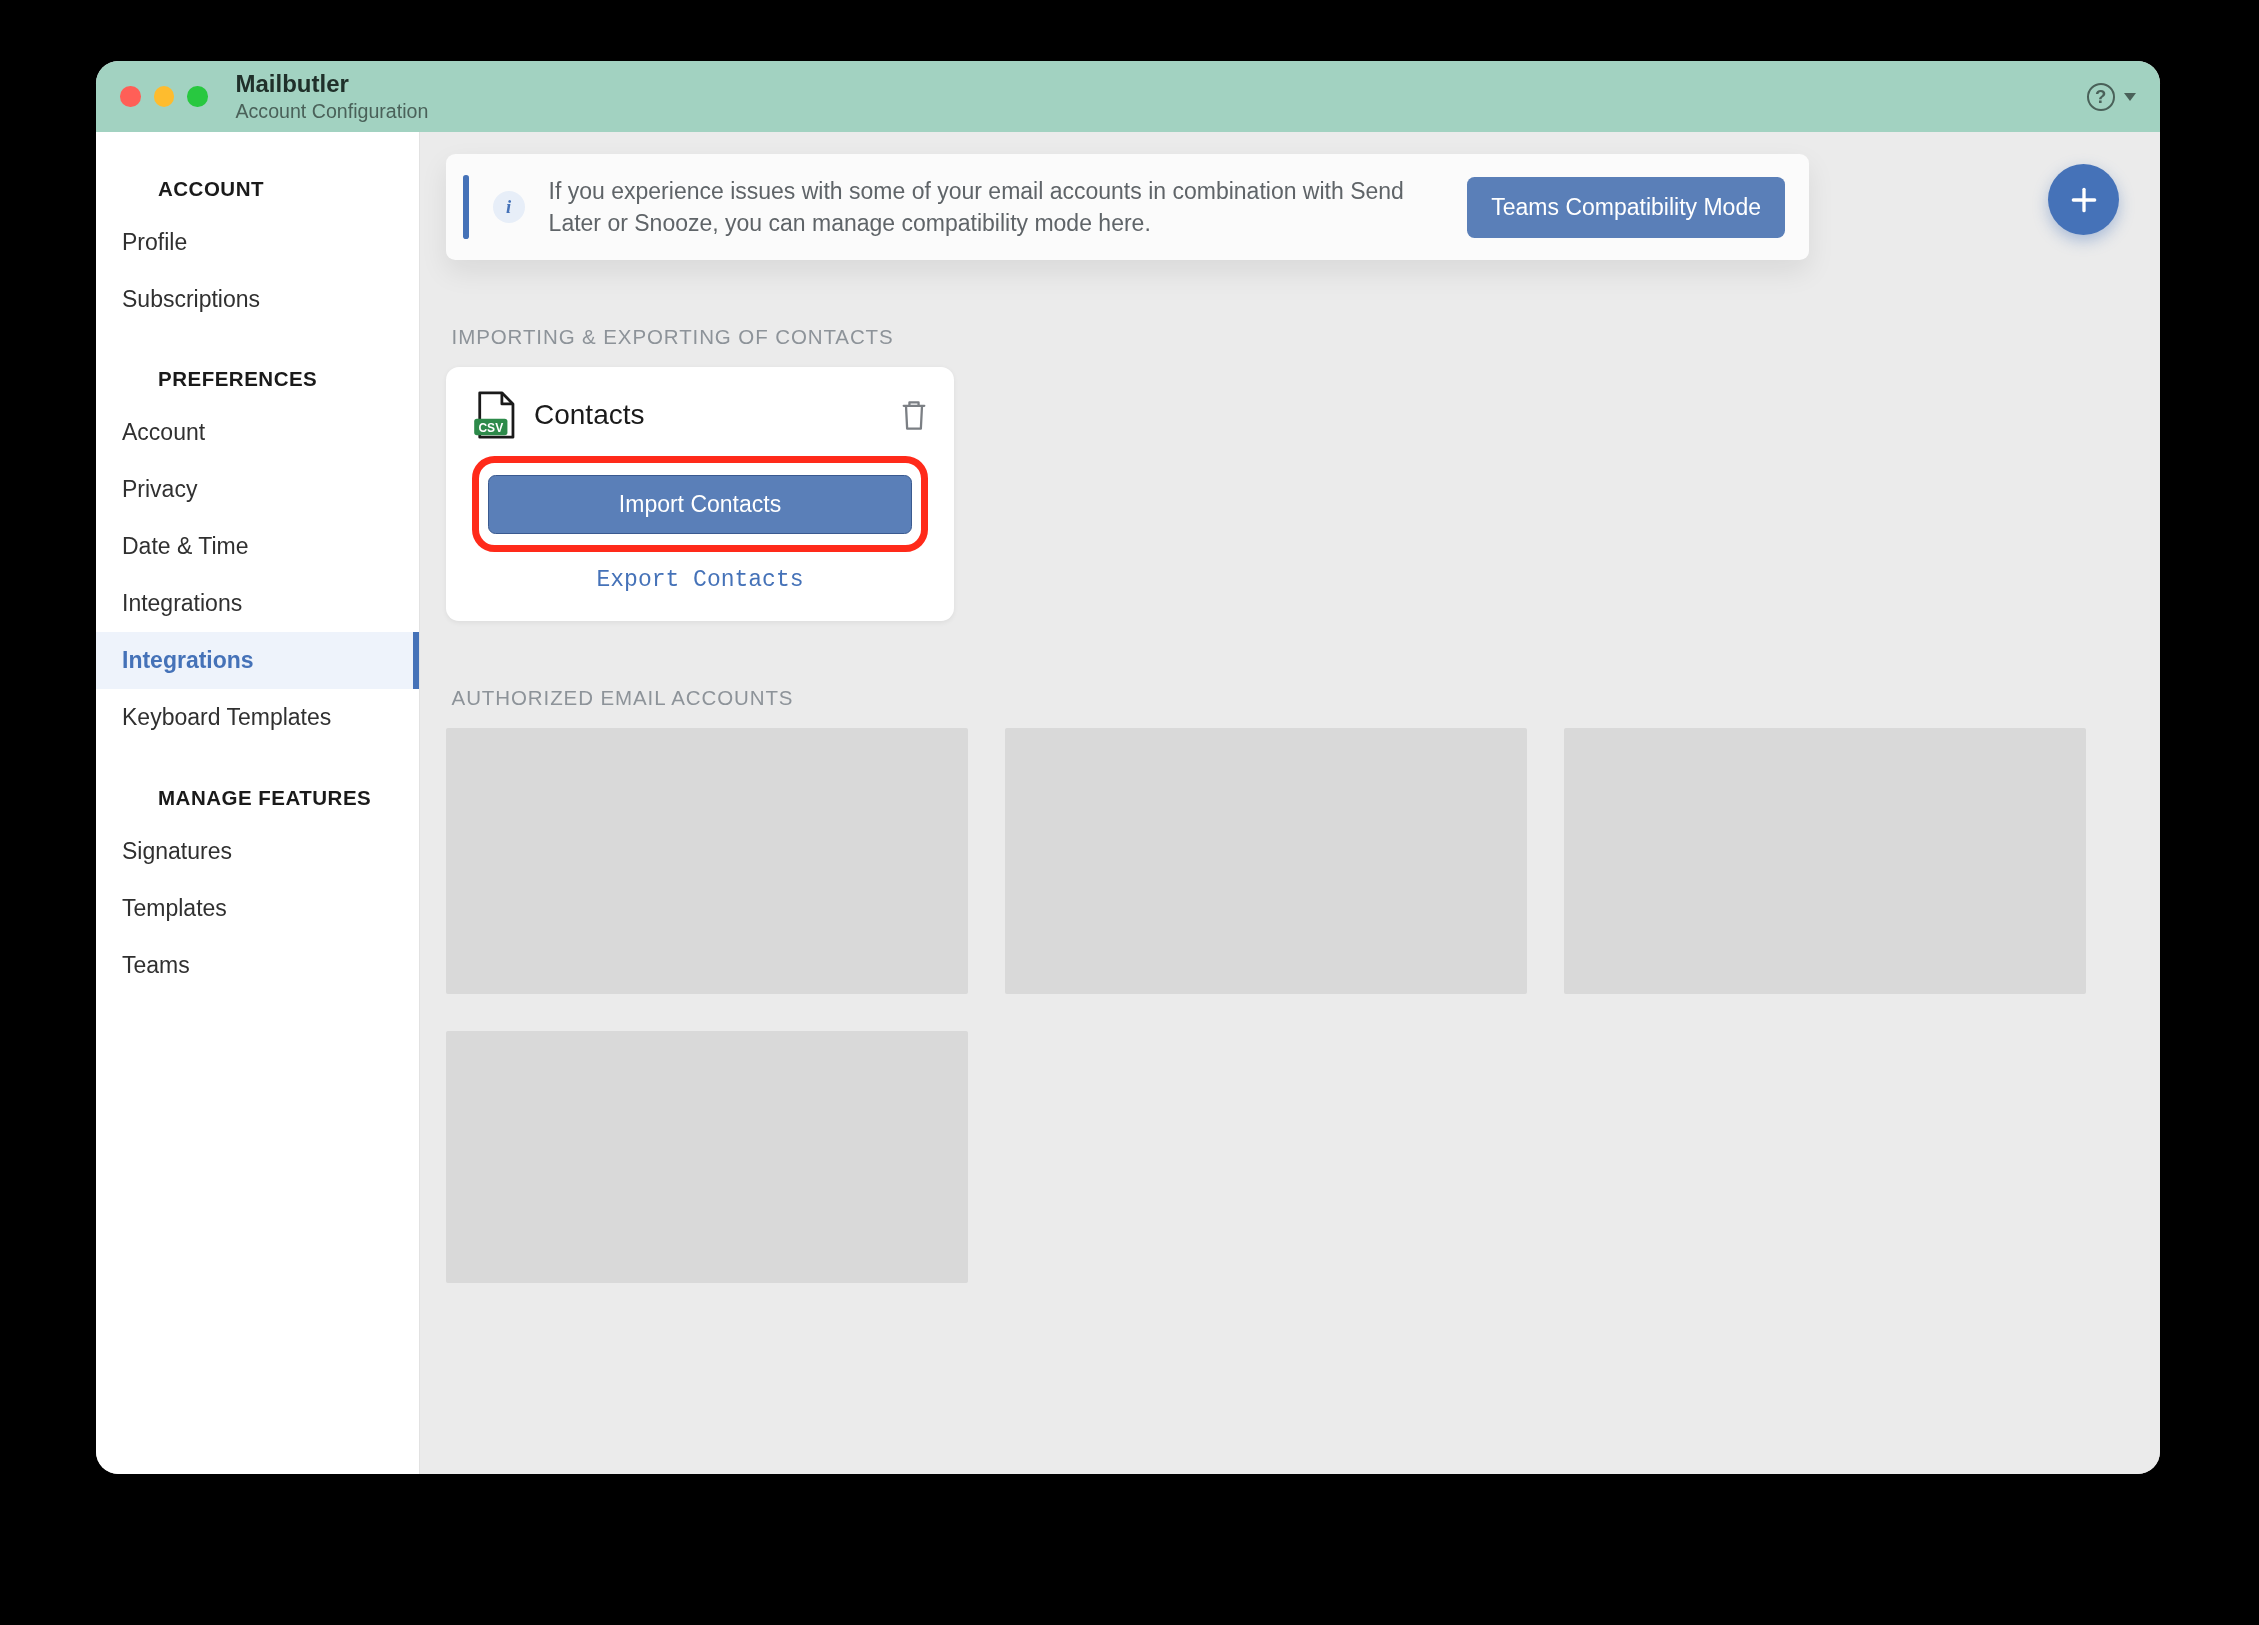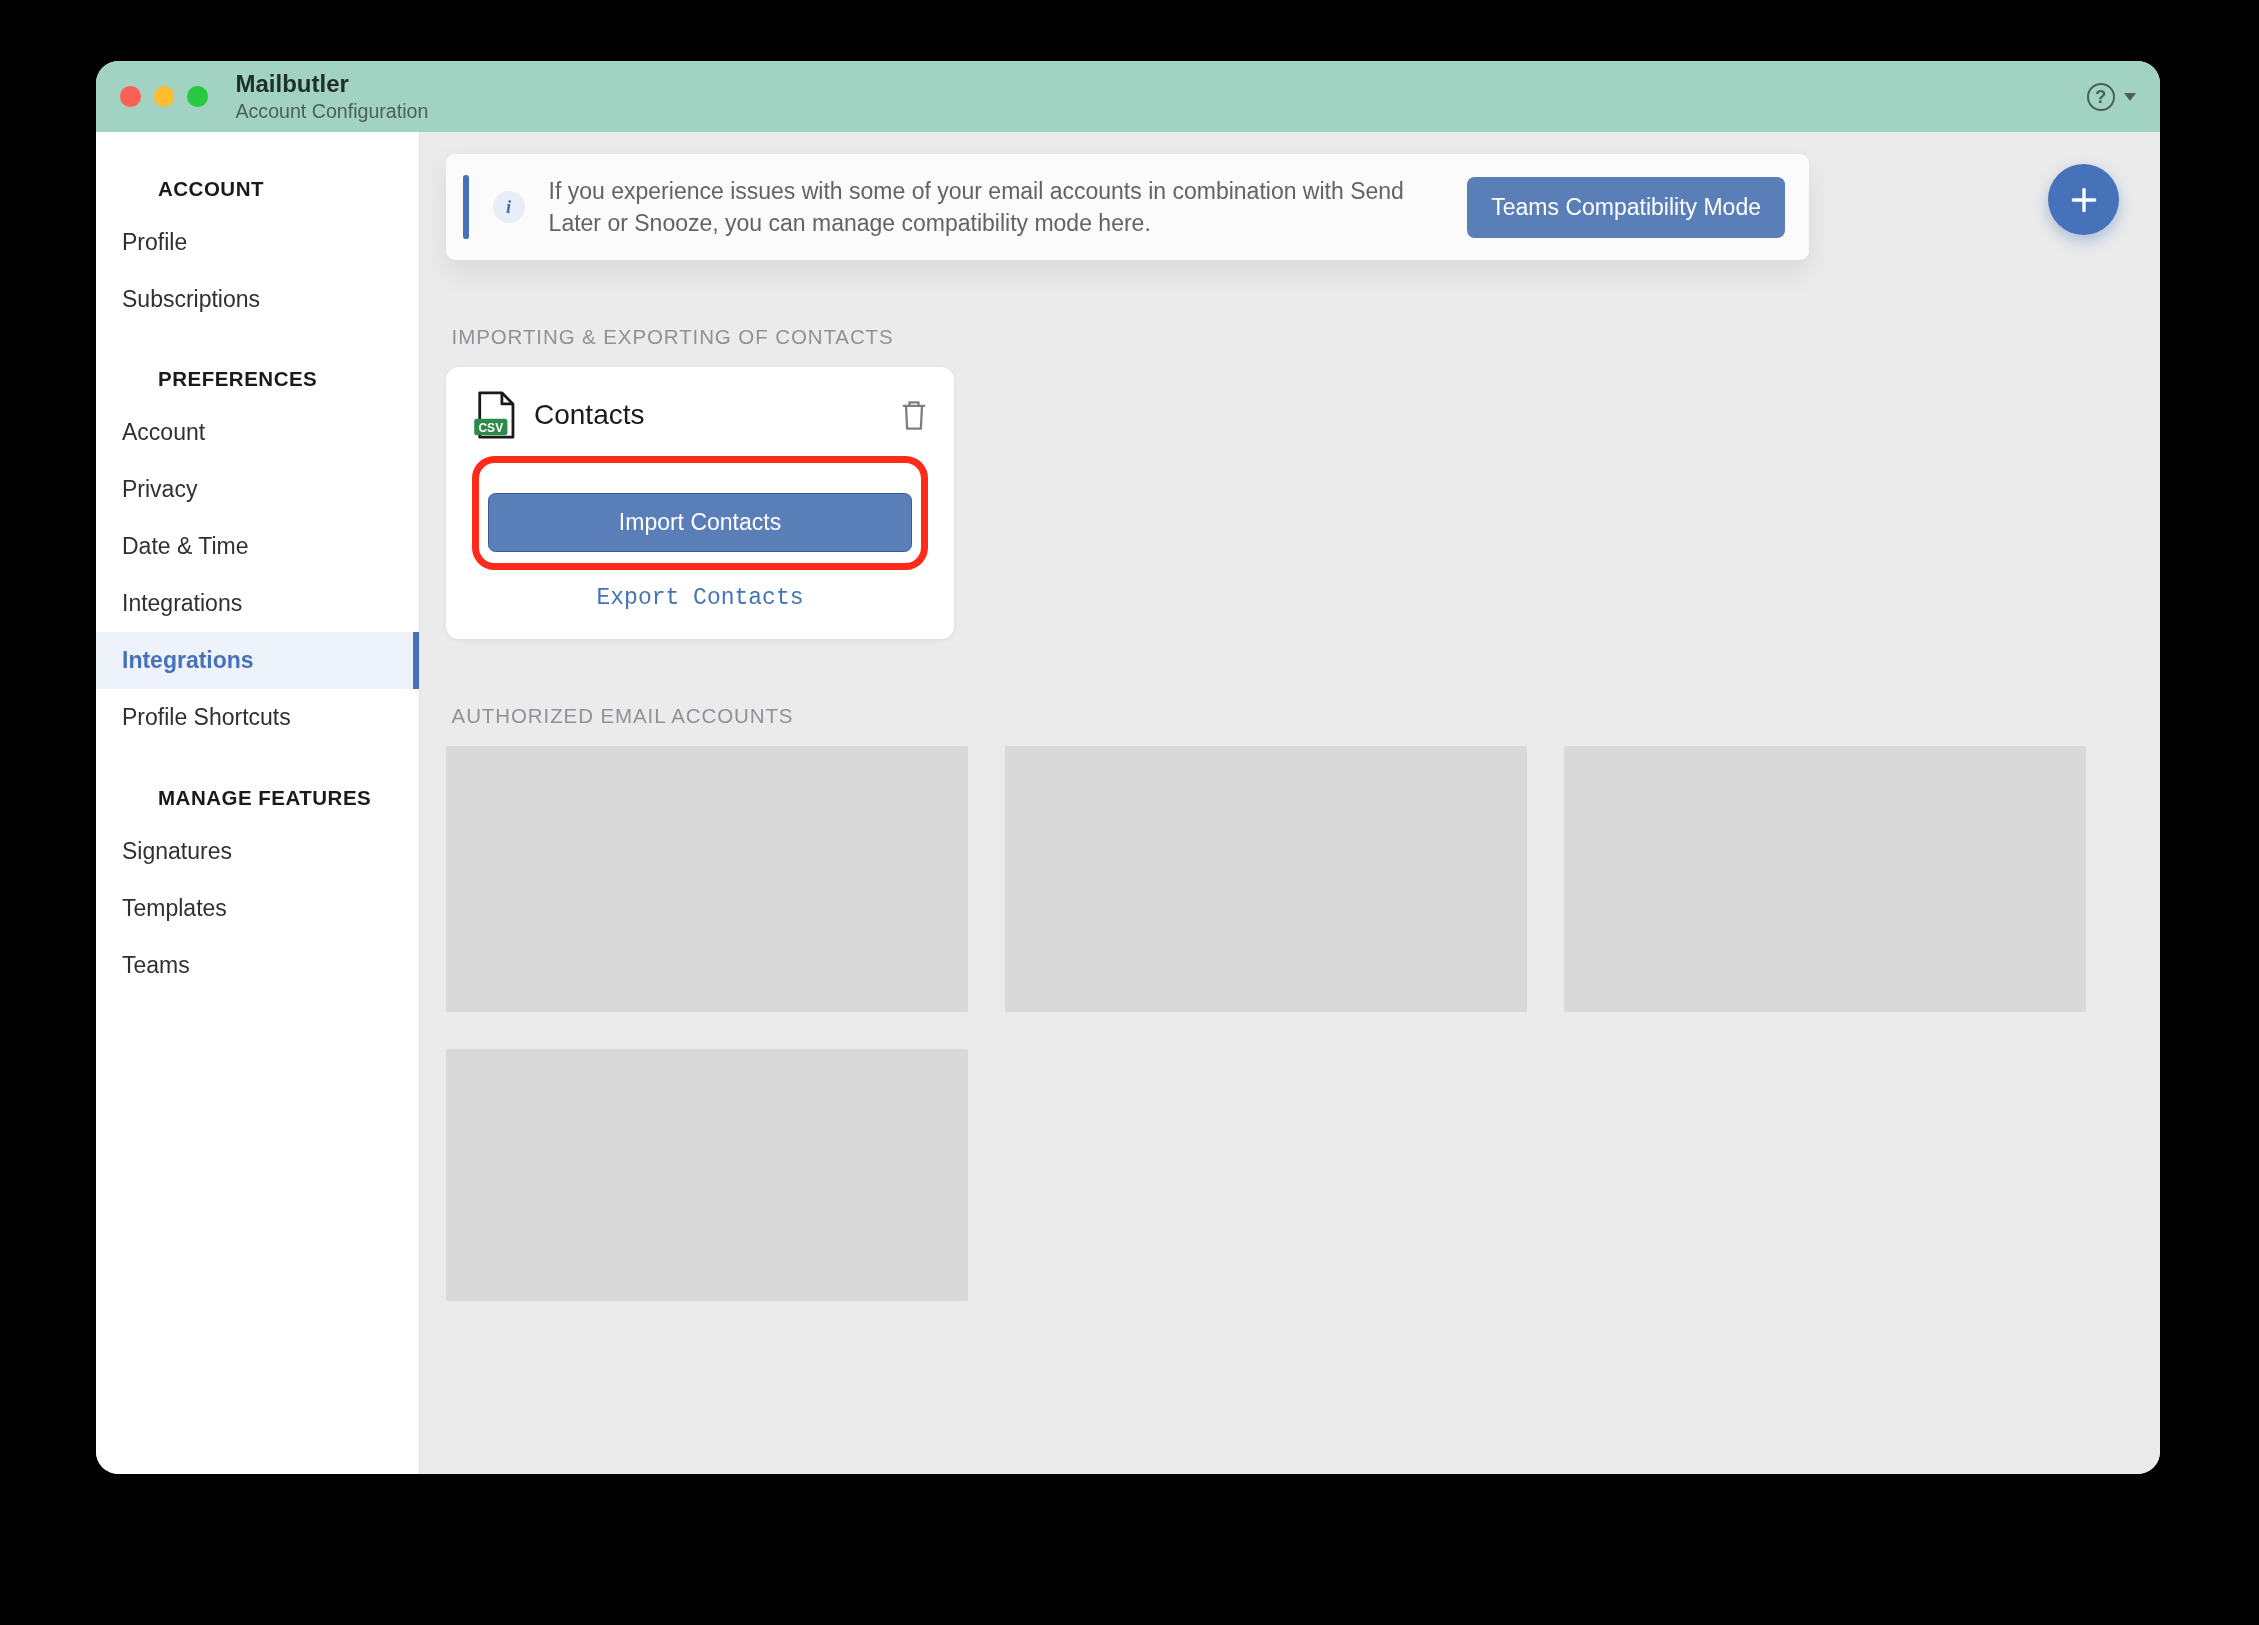--- a/index.html
+++ b/index.html
@@ -207,21 +207,20 @@
   .import-btn {
     width: 100%;
     background: #5a7fb8;
     color: #fff;
     border: 0.9px solid #3a5a90;
     border-radius: 7.5px;
     padding: 15px 0;
     font-size: 23px;
     font-weight: 500;
     cursor: pointer;
-    margin-top: 18px;
   }
   .export-link {
     text-align: center;
     margin-top: 15px;
     font-size: 23px;
     color: #4572b8;
     cursor: pointer;
     font-weight: 500;
     font-family: Liberation Mono, monospace;
   }
@@ -271,21 +270,21 @@
       <div class="side-item">Profile</div>
       <div class="side-item">Subscriptions</div>
       <div class="side-gap"></div>
 
       <div class="side-heading">PREFERENCES</div>
       <div class="side-item">Account</div>
       <div class="side-item">Privacy</div>
       <div class="side-item">Date &amp; Time</div>
       <div class="side-item">Integrations</div>
       <div class="side-item active">Integrations</div>
-      <div class="side-item">Profile Shortcuts</div>
+      <div class="side-item">Keyboard Templates</div>
       <div class="side-gap"></div>
 
       <div class="side-heading">MANAGE FEATURES</div>
       <div class="side-item">Signatures</div>
       <div class="side-item">Templates</div>
       <div class="side-item">Teams</div>
     </div>
 
     <div class="main">
 

